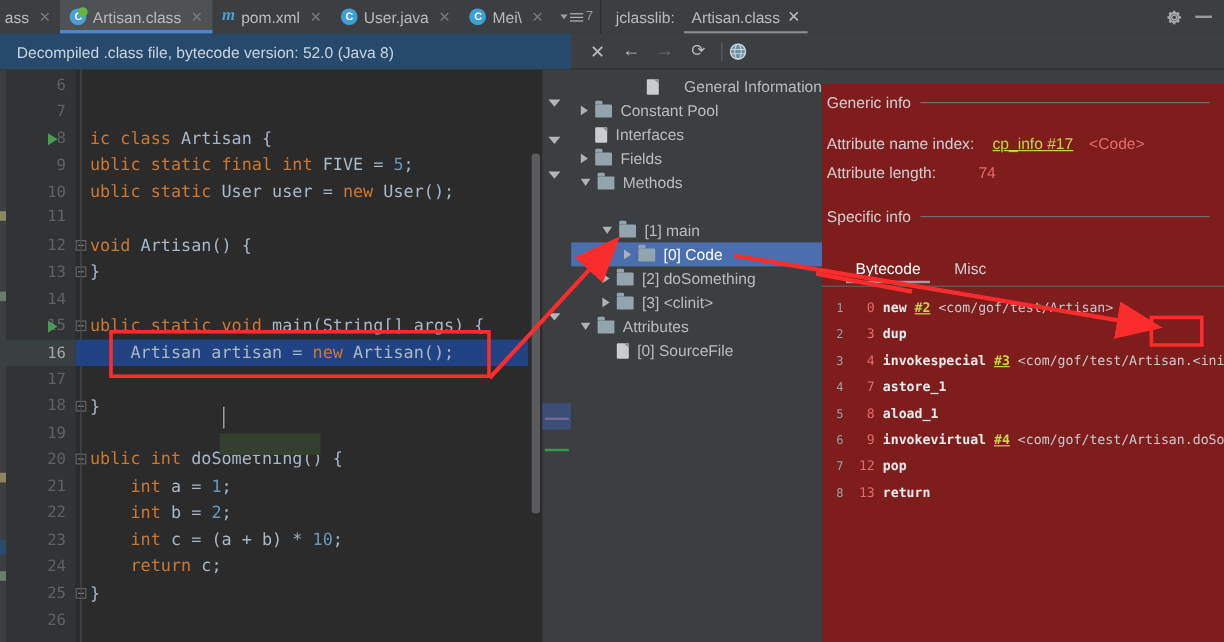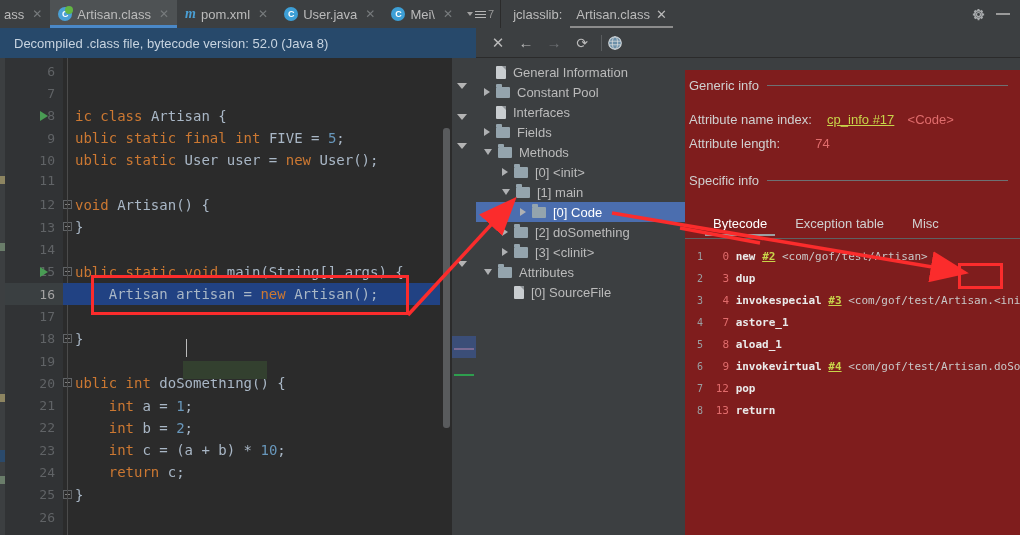--- a/index.html
+++ b/index.html
@@ -269,21 +269,21 @@
       <div class="mk-tri" style="left:5px;top:56px;border-top:6px solid #b4b4b4;"></div>
       <div class="mk-tri" style="left:5px;top:85px;border-top:6px solid #b4b4b4;"></div>
       <div class="mk-tri" style="left:5px;top:203px;border-top:6px solid #b4b4b4;"></div>
     </div>
     <div class="mk-line" style="top:290px;background:#c77d7d;"></div>
     <div class="mk-line" style="top:316px;background:#2e9e4e;"></div>
     <div style="position:absolute;left:452px;top:278px;width:24px;height:22px;background:#3a5ba5;opacity:.55;"></div>
   </div>
 
   <div class="treepanel" id="treepanel">
-      <div class="trow" style="top: 4px;">
+      <div class="trow" style="top: 4px; justify-content: space-between;">
         <span style="display: inline-block; width: 8px;"></span>
         <span class="tw none"></span>
         <span style="display: inline-block; width: 6px;"></span>
         <span class="fileic"></span>
         <span style="margin-left: 7px;">General Information</span>
       </div>
       <div class="trow" style="top: 44px;">
         <span style="display: inline-block; width: 8px;"></span>
         <span class="tw none"></span>
         <span style="display: inline-block; width: 6px;"></span>
@@ -303,27 +303,20 @@
         <span style="display: inline-block; width: 6px;"></span>
         <span class="folder"></span>
         <span style="margin-left: 7px;">Methods</span>
       </div>
       <div class="trow" style="top: 64px;">
         <span style="display: inline-block; width: 8px;"></span>
         <span class="tw closed"></span>
         <span style="display: inline-block; width: 6px;"></span>
         <span class="folder"></span>
         <span style="margin-left: 7px;">Fields</span>
-      </div>
-      <div class="trow" style="top: 104px;">
-        <span style="display: inline-block; width: 26px;"></span>
-        <span class="tw closed"></span>
-        <span style="display: inline-block; width: 6px;"></span>
-        <span class="folder"></span>
-        <span style="margin-left: 7px;">[0] &lt;init&gt;</span>
       </div>
       <div class="trow" style="top: 124px;">
         <span style="display: inline-block; width: 26px;"></span>
         <span class="tw open"></span>
         <span style="display: inline-block; width: 6px;"></span>
         <span class="folder"></span>
         <span style="margin-left: 7px;">[1] main</span>
       </div>
       <div class="trow sel" style="top: 144px;">
         <span style="display: inline-block; width: 44px;"></span>
@@ -382,21 +375,20 @@
       <span class="val">74</span>
     </div>
 
     <div class="sect" style="left:0;top:103px;padding-left:4px;box-sizing:border-box;">
       <span class="lbl">Specific info</span>
       <span class="rule"></span>
     </div>
 
     <div class="tabs2" id="detail-tabs" style="left:14px;top:142px;">
         <div class="tab2 active">Bytecode</div>
-        <div class="tab2">Exception table</div>
         <div class="tab2">Misc</div>
       </div>
     <div style="position:absolute;left:0;top:168px;width:335px;height:1px;background:#5d6163;"></div>
 
     <div id="bytecode-list">
         <div class="bc" style="left: 0px; top: 180px;"><span class="idx" style="display: inline-block; width: 18px; text-align: right;">1</span><span class="off" style="display: inline-block; width: 26px; text-align: right;">0</span><span>  </span><span class="op">new</span><span> </span><span class="cpref">#2</span><span> </span><span class="cmt">&lt;com/gof/test/Artisan&gt;</span></div>
         <div class="bc" style="left: 0px; top: 202px;"><span class="idx" style="display: inline-block; width: 18px; text-align: right;">2</span><span class="off" style="display: inline-block; width: 26px; text-align: right;">3</span><span>  </span><span class="op">dup</span></div>
         <div class="bc" style="left: 0px; top: 224px;"><span class="idx" style="display: inline-block; width: 18px; text-align: right;">3</span><span class="off" style="display: inline-block; width: 26px; text-align: right;">4</span><span>  </span><span class="op">invokespecial</span><span> </span><span class="cpref">#3</span><span> </span><span class="cmt">&lt;com/gof/test/Artisan.&lt;init&gt;&gt;</span></div>
         <div class="bc" style="left: 0px; top: 246px;"><span class="idx" style="display: inline-block; width: 18px; text-align: right;">4</span><span class="off" style="display: inline-block; width: 26px; text-align: right;">7</span><span>  </span><span class="op">astore_1</span></div>
         <div class="bc" style="left: 0px; top: 268px;"><span class="idx" style="display: inline-block; width: 18px; text-align: right;">5</span><span class="off" style="display: inline-block; width: 26px; text-align: right;">8</span><span>  </span><span class="op">aload_1</span></div>

